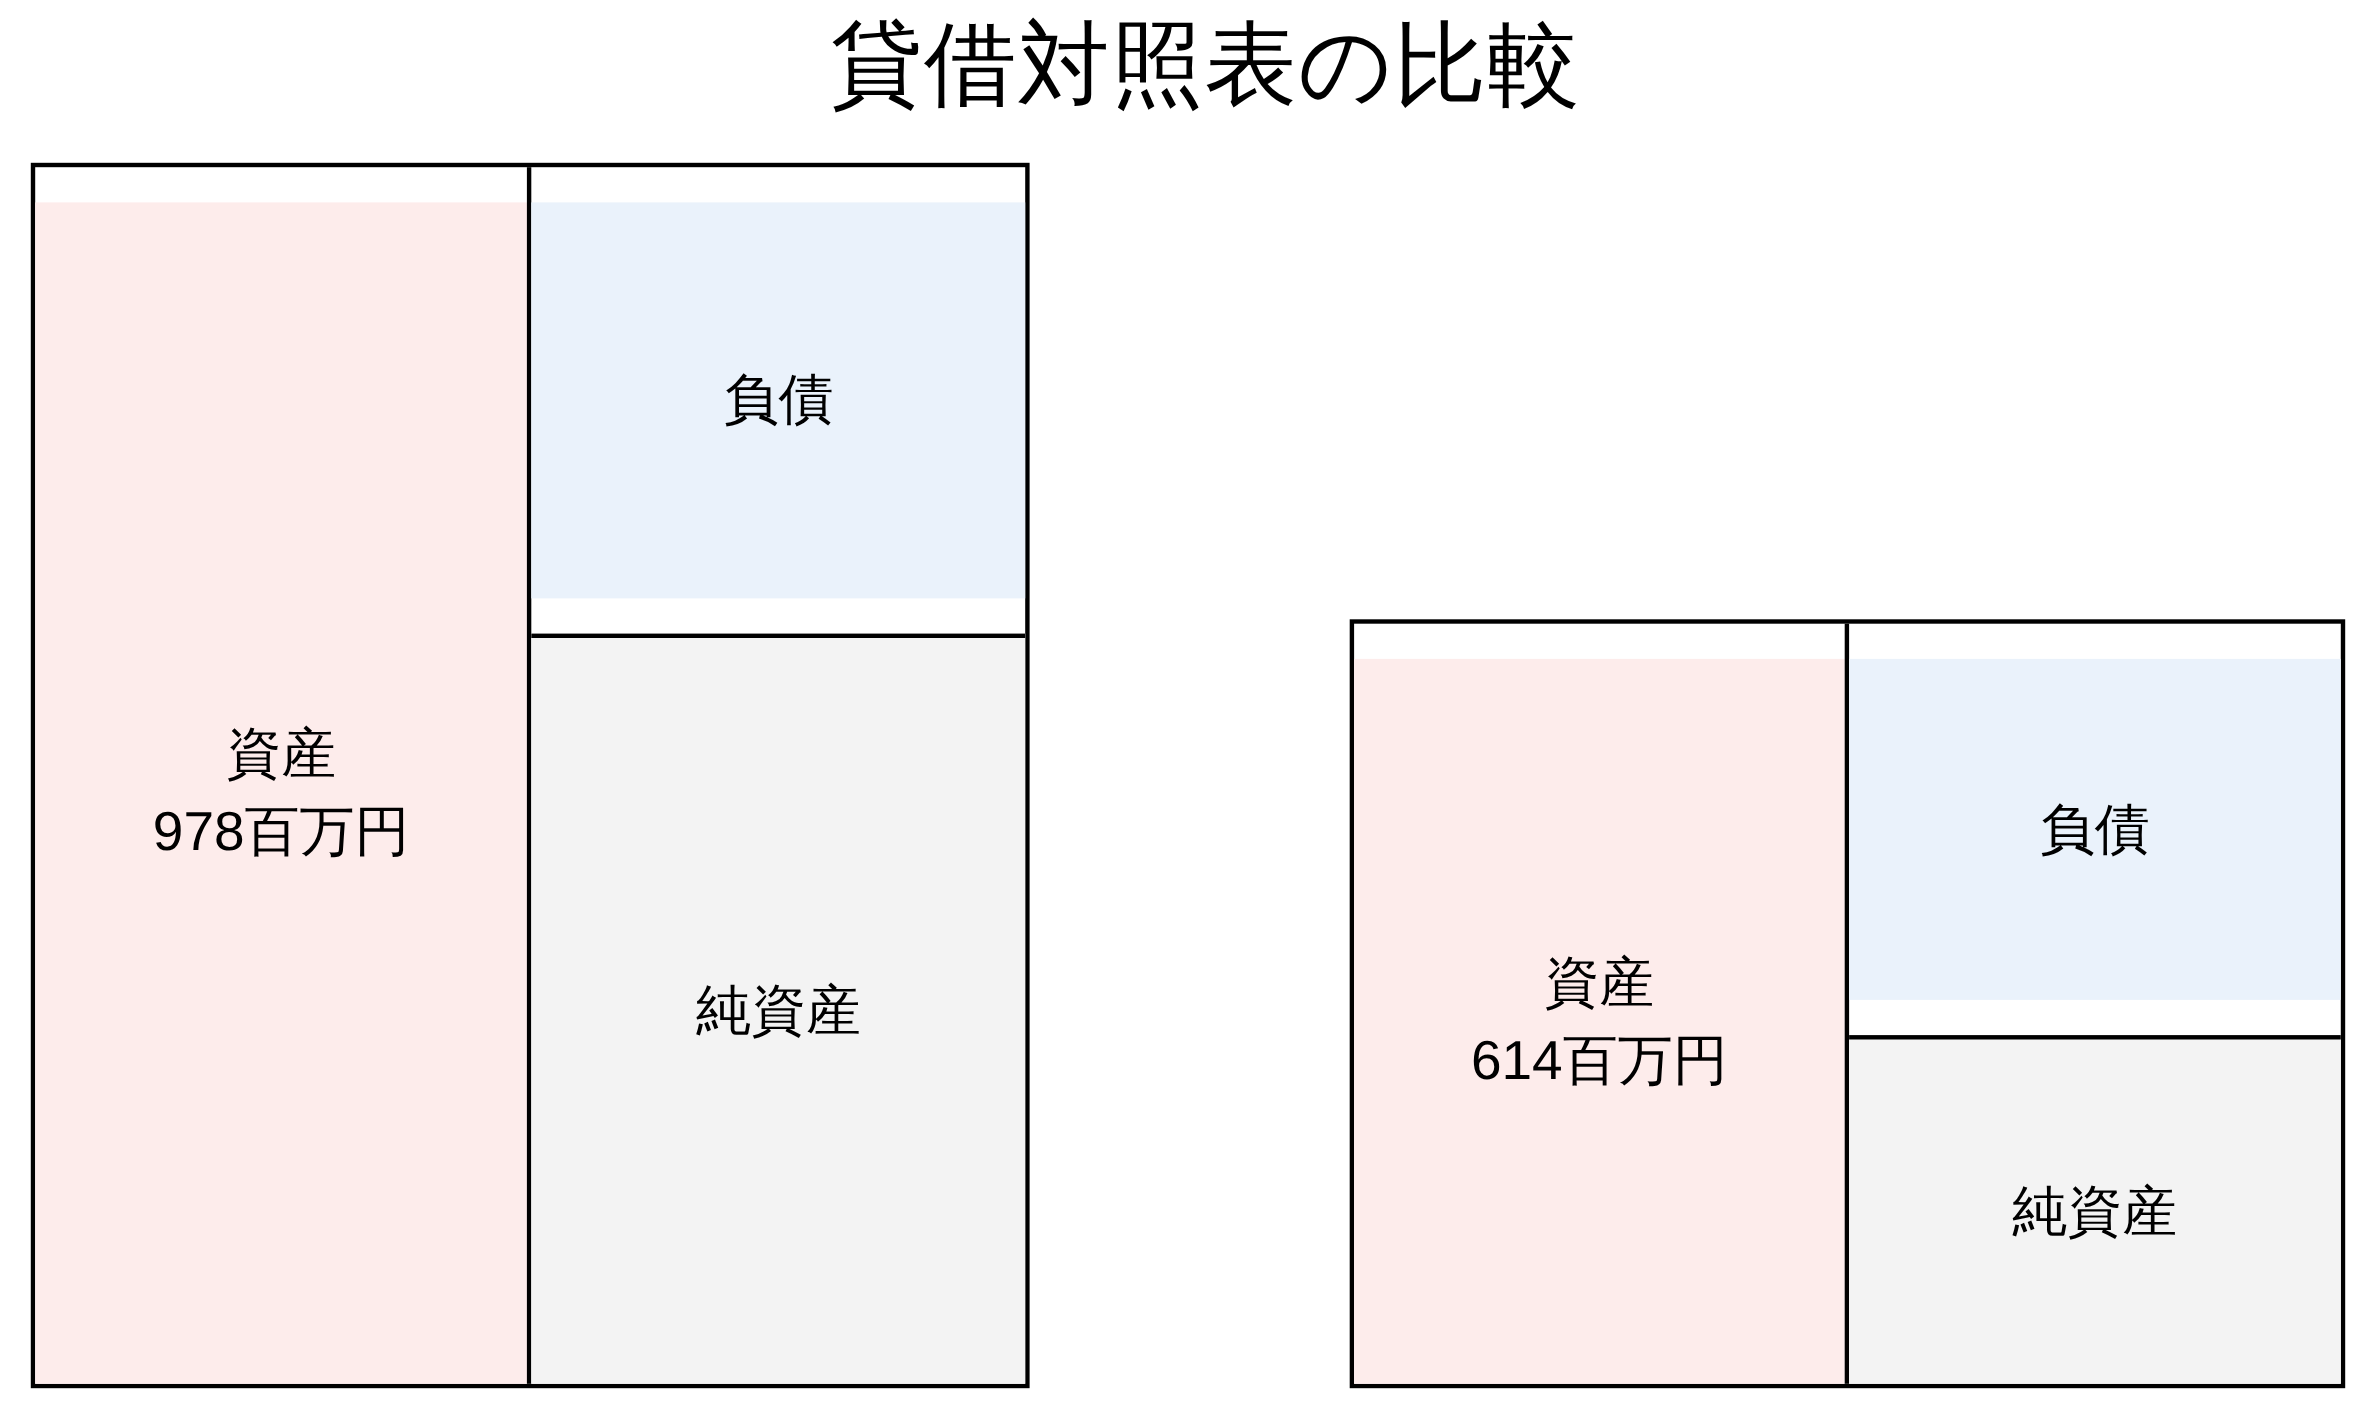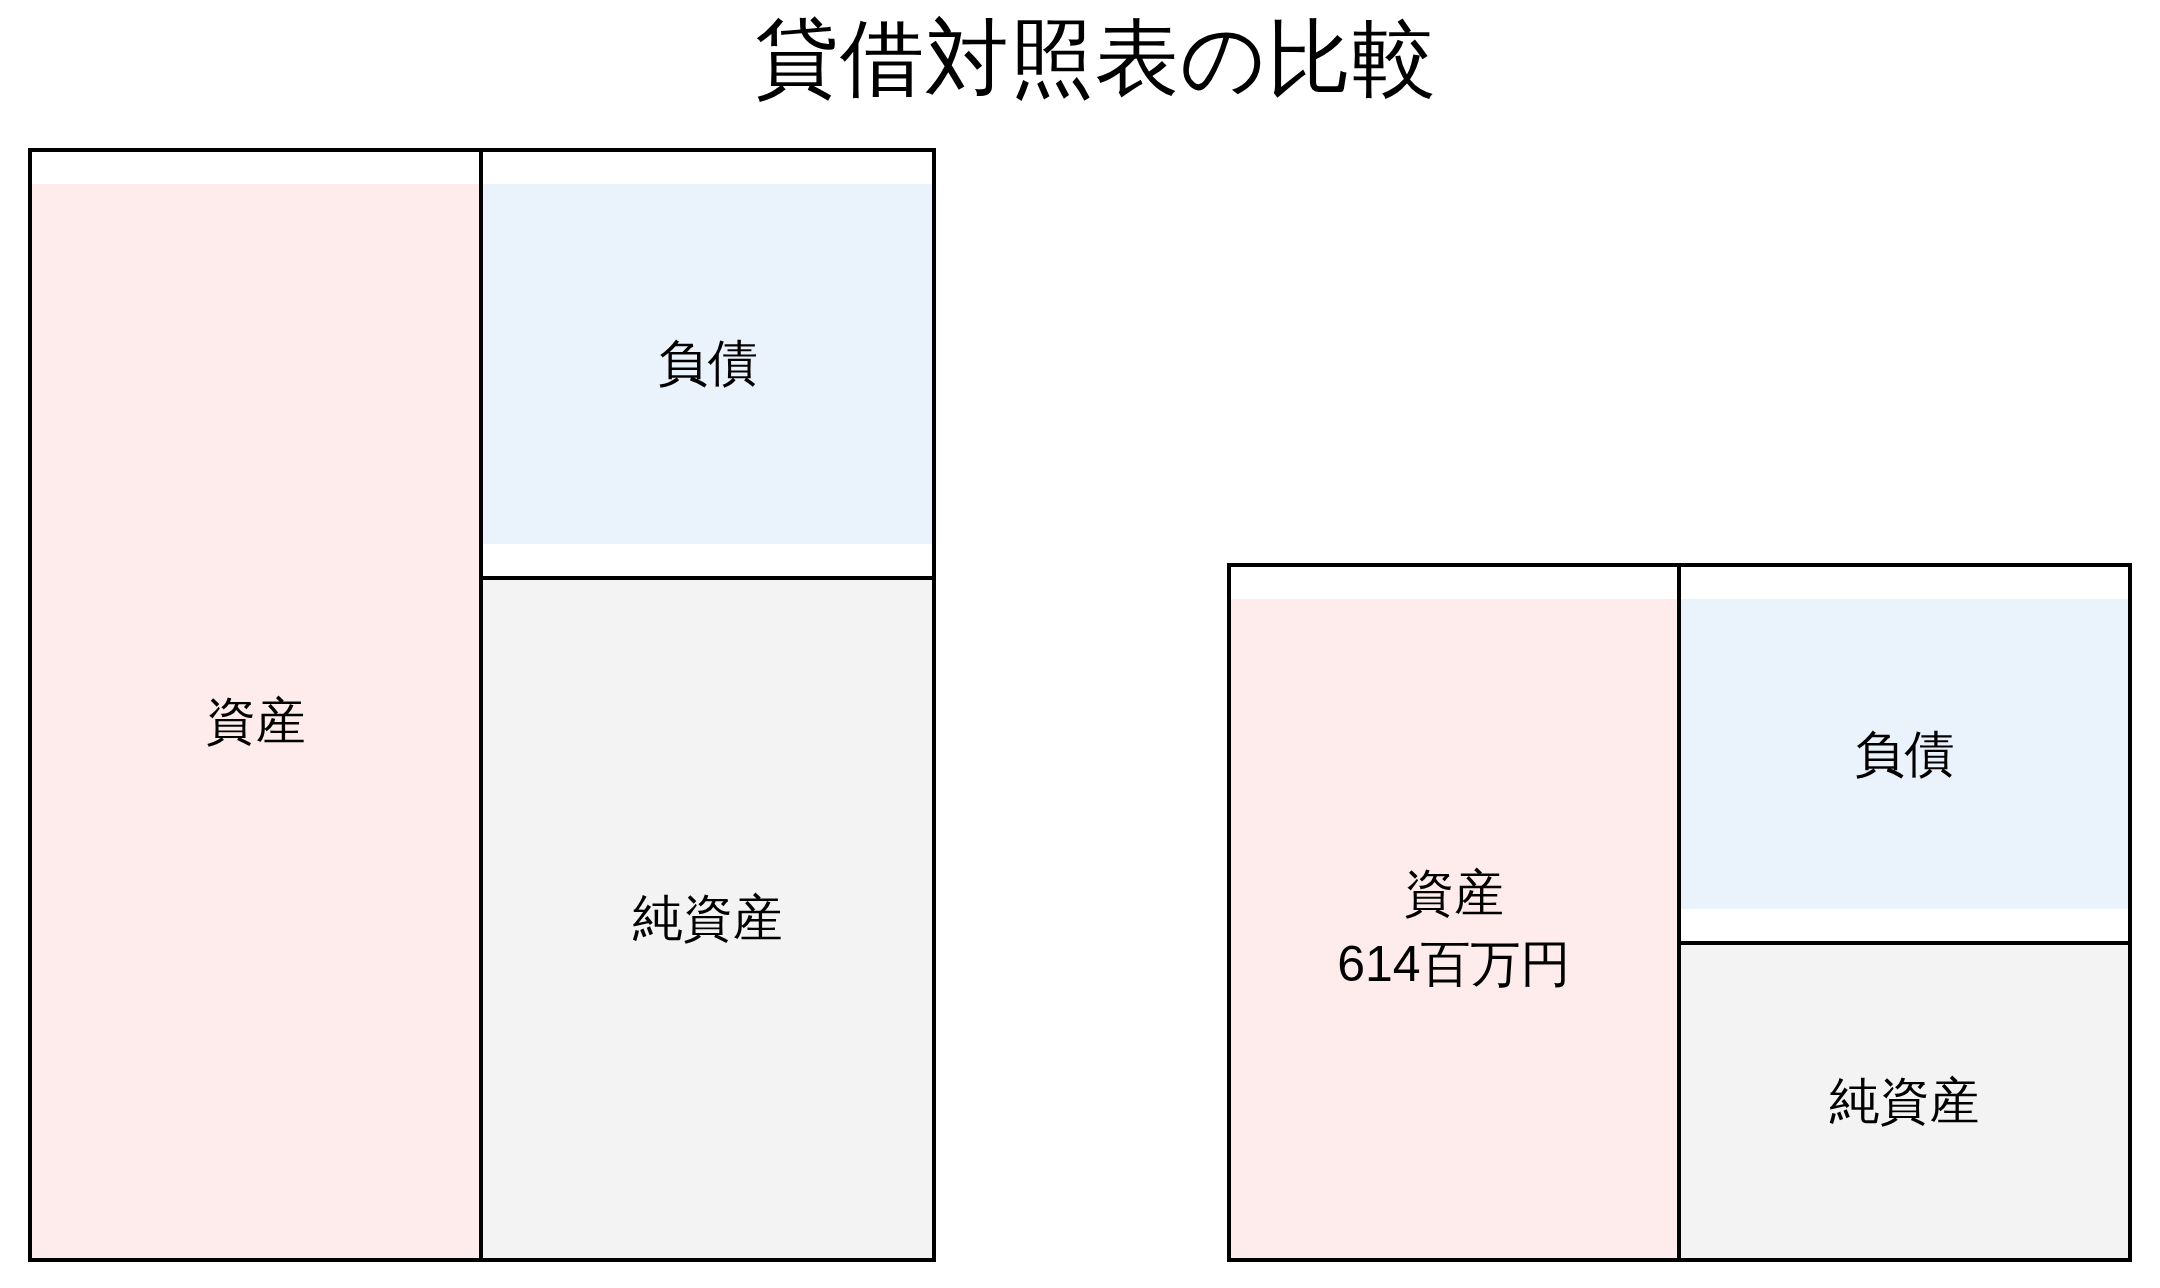--- a/index.html
+++ b/index.html
@@ -65,20 +65,21 @@
 </style>
 </head>
 <body>
 
 <h1 class="chart-title">貸借対照表の比較</h1>
 
 <div class="sheet sheet-0" style="height: 1114px; top: 148px;">
   <div class="box assets-box" style="background: rgb(253, 236, 235);">
     <div class="seg-label">
       <div>資産</div>
+      <div>978百万円</div>
     </div>
   </div>
   <div class="right-col">
     <div class="box liabilities-box" style="flex-grow: 339; background: rgb(234, 242, 251);">
       <div class="seg-label">
         <div>負債</div>
       </div>
     </div>
     <div class="box net-assets-box" style="flex-grow: 639; background: rgb(243, 243, 243);">
       <div class="seg-label">

